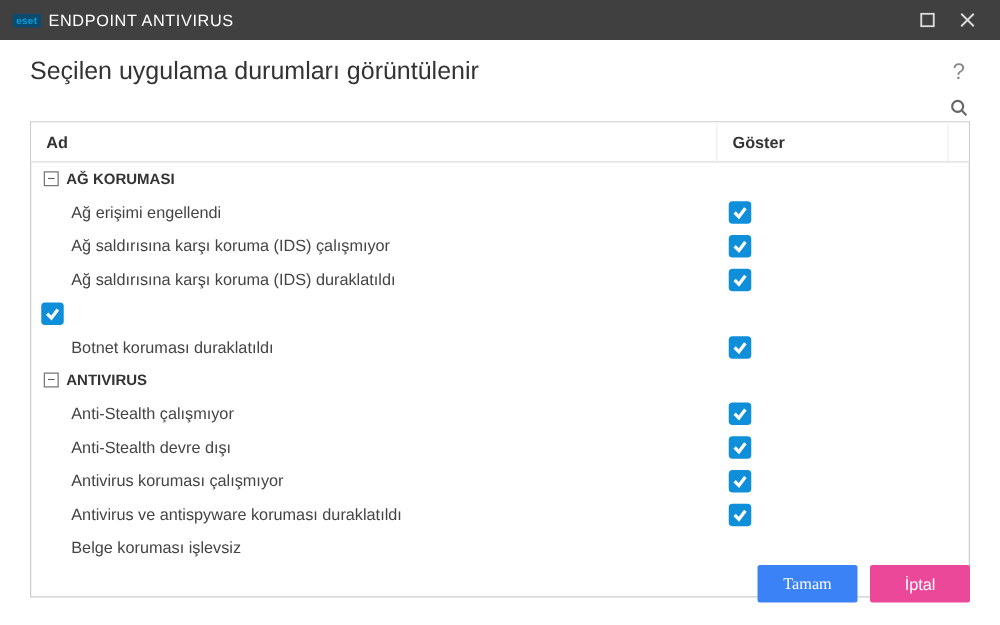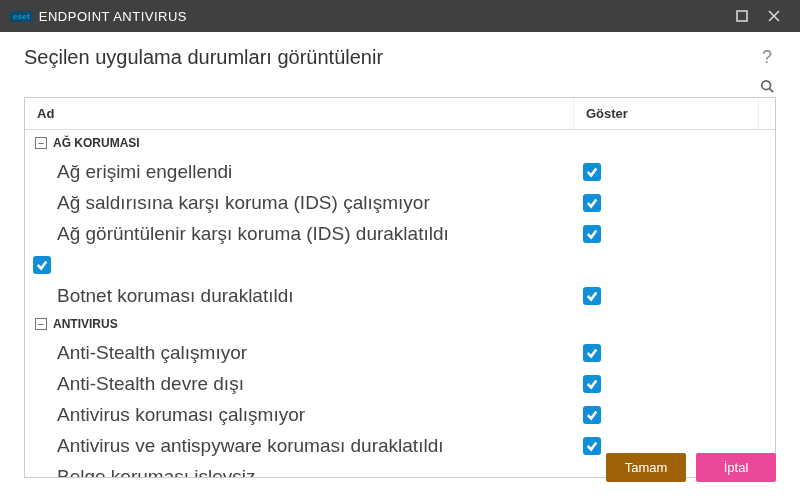--- a/index.html
+++ b/index.html
@@ -28,29 +28,29 @@
   .colhead .c3 { width: 16px; }
 
   .list { flex: 1; overflow-y: auto; }
   .list::-webkit-scrollbar { width: 14px; }
   .list::-webkit-scrollbar-thumb { background: #d0d0d0; }
   .list::-webkit-scrollbar-track { background: #f4f4f4; }
 
   .group { font-size: 12px; font-weight: 700; color: #333; padding: 6px 10px; display: flex; align-items: center; gap: 6px; }
   .group .exp { width: 12px; height: 12px; border: 1px solid #777; display: inline-flex; align-items: center; justify-content: center; font-size: 11px; line-height: 1; color: #555; cursor: pointer; font-weight: 400; }
 
-  .row { display: flex; align-items: center; font-size: 19px; color: #444; }
+  .row { display: flex; align-items: center; font-size: 13px; color: #444; }
   .row .r1 { flex: 1; padding: 4.5px 10px 4.5px 32px; }
   .row .r2 { width: 200px; padding: 4.5px 8px; }
   .chk { width: 18px; height: 18px; background: #0f8fd9; border-radius: 3px; display: inline-flex; align-items: center; justify-content: center; cursor: pointer; }
   .chk svg { width: 12px; height: 12px; stroke: #fff; fill: none; stroke-width: 3; }
 
   .footer { position: absolute; bottom: 0; left: 0; right: 0; padding: 14px 24px 18px; display: flex; justify-content: flex-end; gap: 10px; }
   .btn { min-width: 80px; padding: 7px 18px; font-size: 13px; border: none; color: #fff; cursor: pointer; border-radius: 2px; }
-  .btn-primary { background: #a16207; }
+  .btn-primary { background: #3b82f6; font-family: Liberation Serif, serif; }
   .btn-secondary { background: #ec4899; }
 </style>
 </head>
 <body>
 
 <div class="titlebar">
   <div class="brand">
     <span class="brand-badge">eset</span>
     <span class="brand-text">ENDPOINT ANTIVIRUS</span>
   </div>
@@ -103,21 +103,21 @@
         </div>
         <div class="row">
           <div class="r1">Ağ saldırısına karşı koruma (IDS) çalışmıyor</div>
           <div class="r2"><span class="chk">
               <svg viewBox="0 0 14 14">
                 <path d="M2 7 L6 11 L12 3"></path>
               </svg>
             </span></div>
         </div>
         <div class="row">
-          <div class="r1">Ağ görüntülenir karşı koruma (IDS) duraklatıldı</div>
+          <div class="r1">Ağ saldırısına karşı koruma (IDS) duraklatıldı</div>
           <div class="r2"><span class="chk">
               <svg viewBox="0 0 14 14">
                 <path d="M2 7 L6 11 L12 3"></path>
               </svg>
             </span></div>
         </div>
         <div class="row">
           <div class="r2"><span class="chk">
               <svg viewBox="0 0 14 14">
                 <path d="M2 7 L6 11 L12 3"></path>

